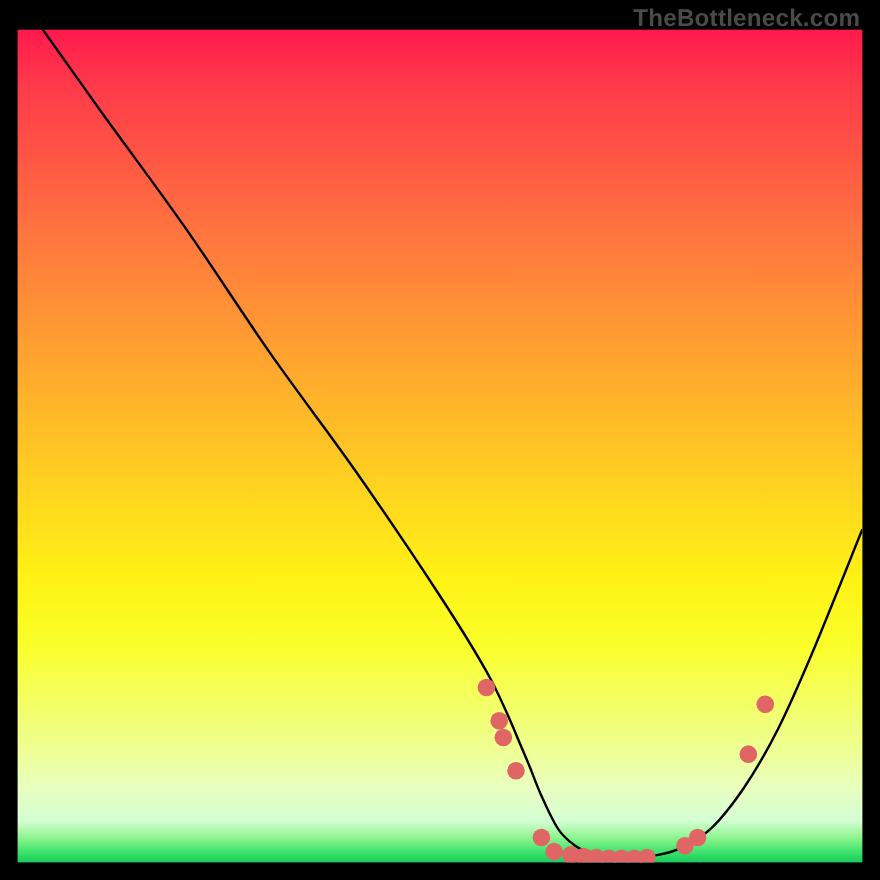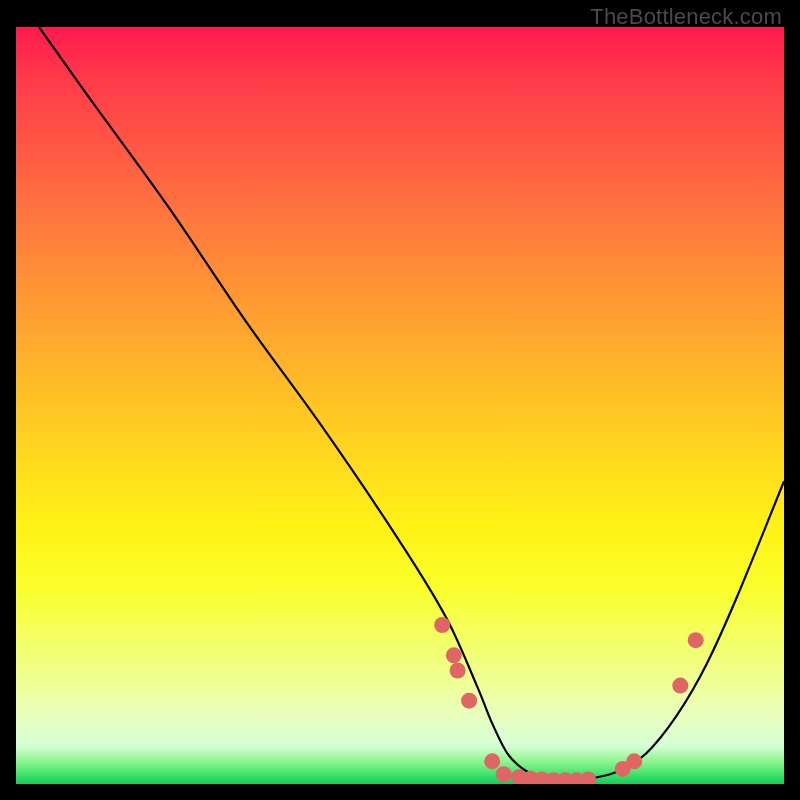--- a/index.html
+++ b/index.html
@@ -43,21 +43,21 @@
       #33e066 99%,
       #1dc95a 100%
     );
   }
   .watermark {
     position: absolute;
     top: 4px;
     right: 18px;
     color: #4a4a4a;
     font-size: 22px;
-    font-weight: 400;
+    font-weight: 700;
     letter-spacing: 0.2px;
   }
   svg.curve {
     position: absolute;
     left: 16px;
     top: 27px;
     width: 768px;
     height: 757px;
   }
 </style>

